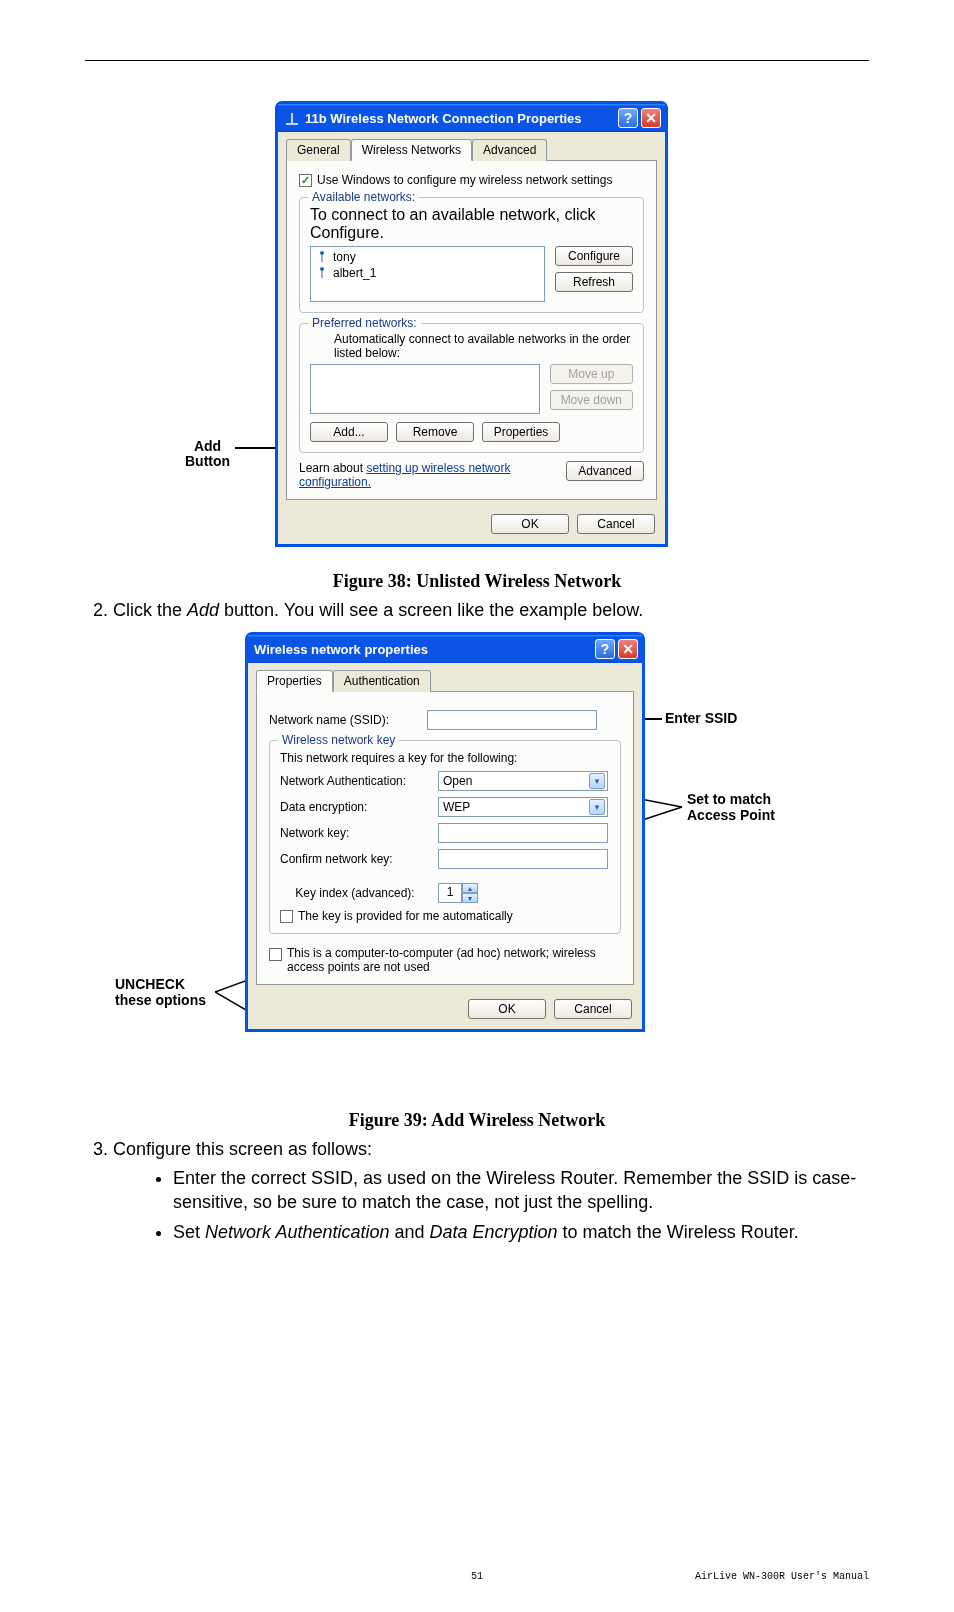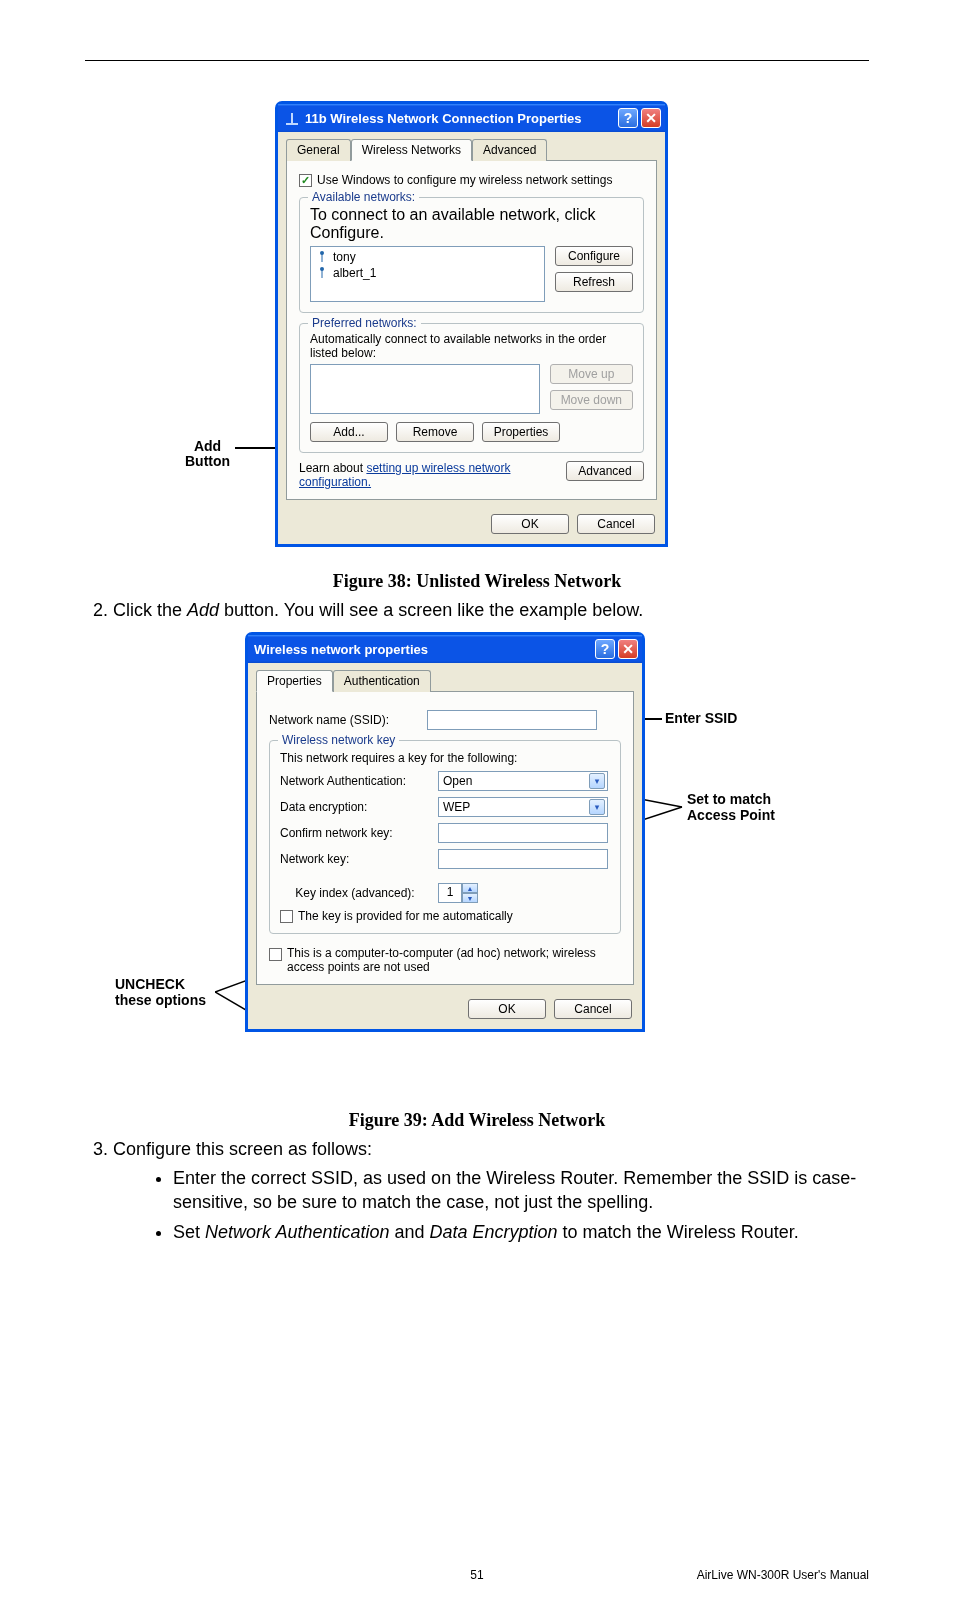--- a/index.html
+++ b/index.html
@@ -185,22 +185,22 @@
   .xp-spin .arrows { width:16px; display:flex;flex-direction:column;}
   .xp-spin .arrows div{flex:1;border:1px solid #7f9db9;background:linear-gradient(to bottom,#e3f0ff,#b6d6ff);font-size:7px;display:flex;align-items:center;justify-content:center;color:#2a5bbf;}
   .form-row { display:flex; align-items:center; margin:6px 0; gap:8px;}
   .form-row .lbl { width:150px; font-size:12px;}
   .footer-line {
     position:absolute;
     bottom: 30px;
     left: 85px;
     right: 85px;
     display:flex;
-    font-family: Liberation Sans, sans-serif;
-    font-size: 12px;
+    font-family: Liberation Mono, monospace;
+    font-size: 10px;
   }
   .footer-line .pgnum { position:absolute; left:50%; transform:translateX(-50%);}
   .footer-line .manual { margin-left:auto;}
   svg.draw { position:absolute; pointer-events:none; }
 </style>
 </head>
 <body>
 
 <div class="page-rule"></div>
 
@@ -259,21 +259,21 @@
           </div>
           <div class="side-col">
             <button class="xp-btn">Configure</button>
             <button class="xp-btn">Refresh</button>
           </div>
         </div>
       </div>
 
       <div class="xp-fieldset">
         <span class="legend">Preferred networks:</span>
-        <div style="font-size:12px;margin-bottom:4px;">Automatically connect to available networks in the order listed below:</div>
+        <div style="font-size:12px;margin-bottom:4px;margin-left:24px;">Automatically connect to available networks in the order listed below:</div>
         <div class="side-row">
           <div class="xp-listbox" style="flex:1;height:50px;"></div>
           <div class="side-col">
             <button class="xp-btn disabled">Move up</button>
             <button class="xp-btn disabled">Move down</button>
           </div>
         </div>
         <div class="btn-row" style="margin-top:8px;">
           <button class="xp-btn">Add...</button>
           <button class="xp-btn">Remove</button>
@@ -356,25 +356,25 @@
           </div>
         </div>
         <div class="form-row">
           <span class="lbl">Data encryption:</span>
           <div class="xp-select">
             <span>WEP</span>
             <span class="chev">▾</span>
           </div>
         </div>
         <div class="form-row">
+          <span class="lbl">Network key:</span>
+          <input class="xp-input" style="">
+        </div>
+        <div class="form-row">
           <span class="lbl">Confirm network key:</span>
-          <input class="xp-input" style="">
-        </div>
-        <div class="form-row">
-          <span class="lbl">Network key:</span>
           <input class="xp-input" style="">
         </div>
         <div class="form-row" style="margin-top:14px;text-align:center;">
           <span class="lbl">Key index (advanced):</span>
           <span class="xp-spin">
             <span class="num">1</span>
             <span class="arrows">
                 <div>▲</div>
                 <div>▼</div>
               </span>

